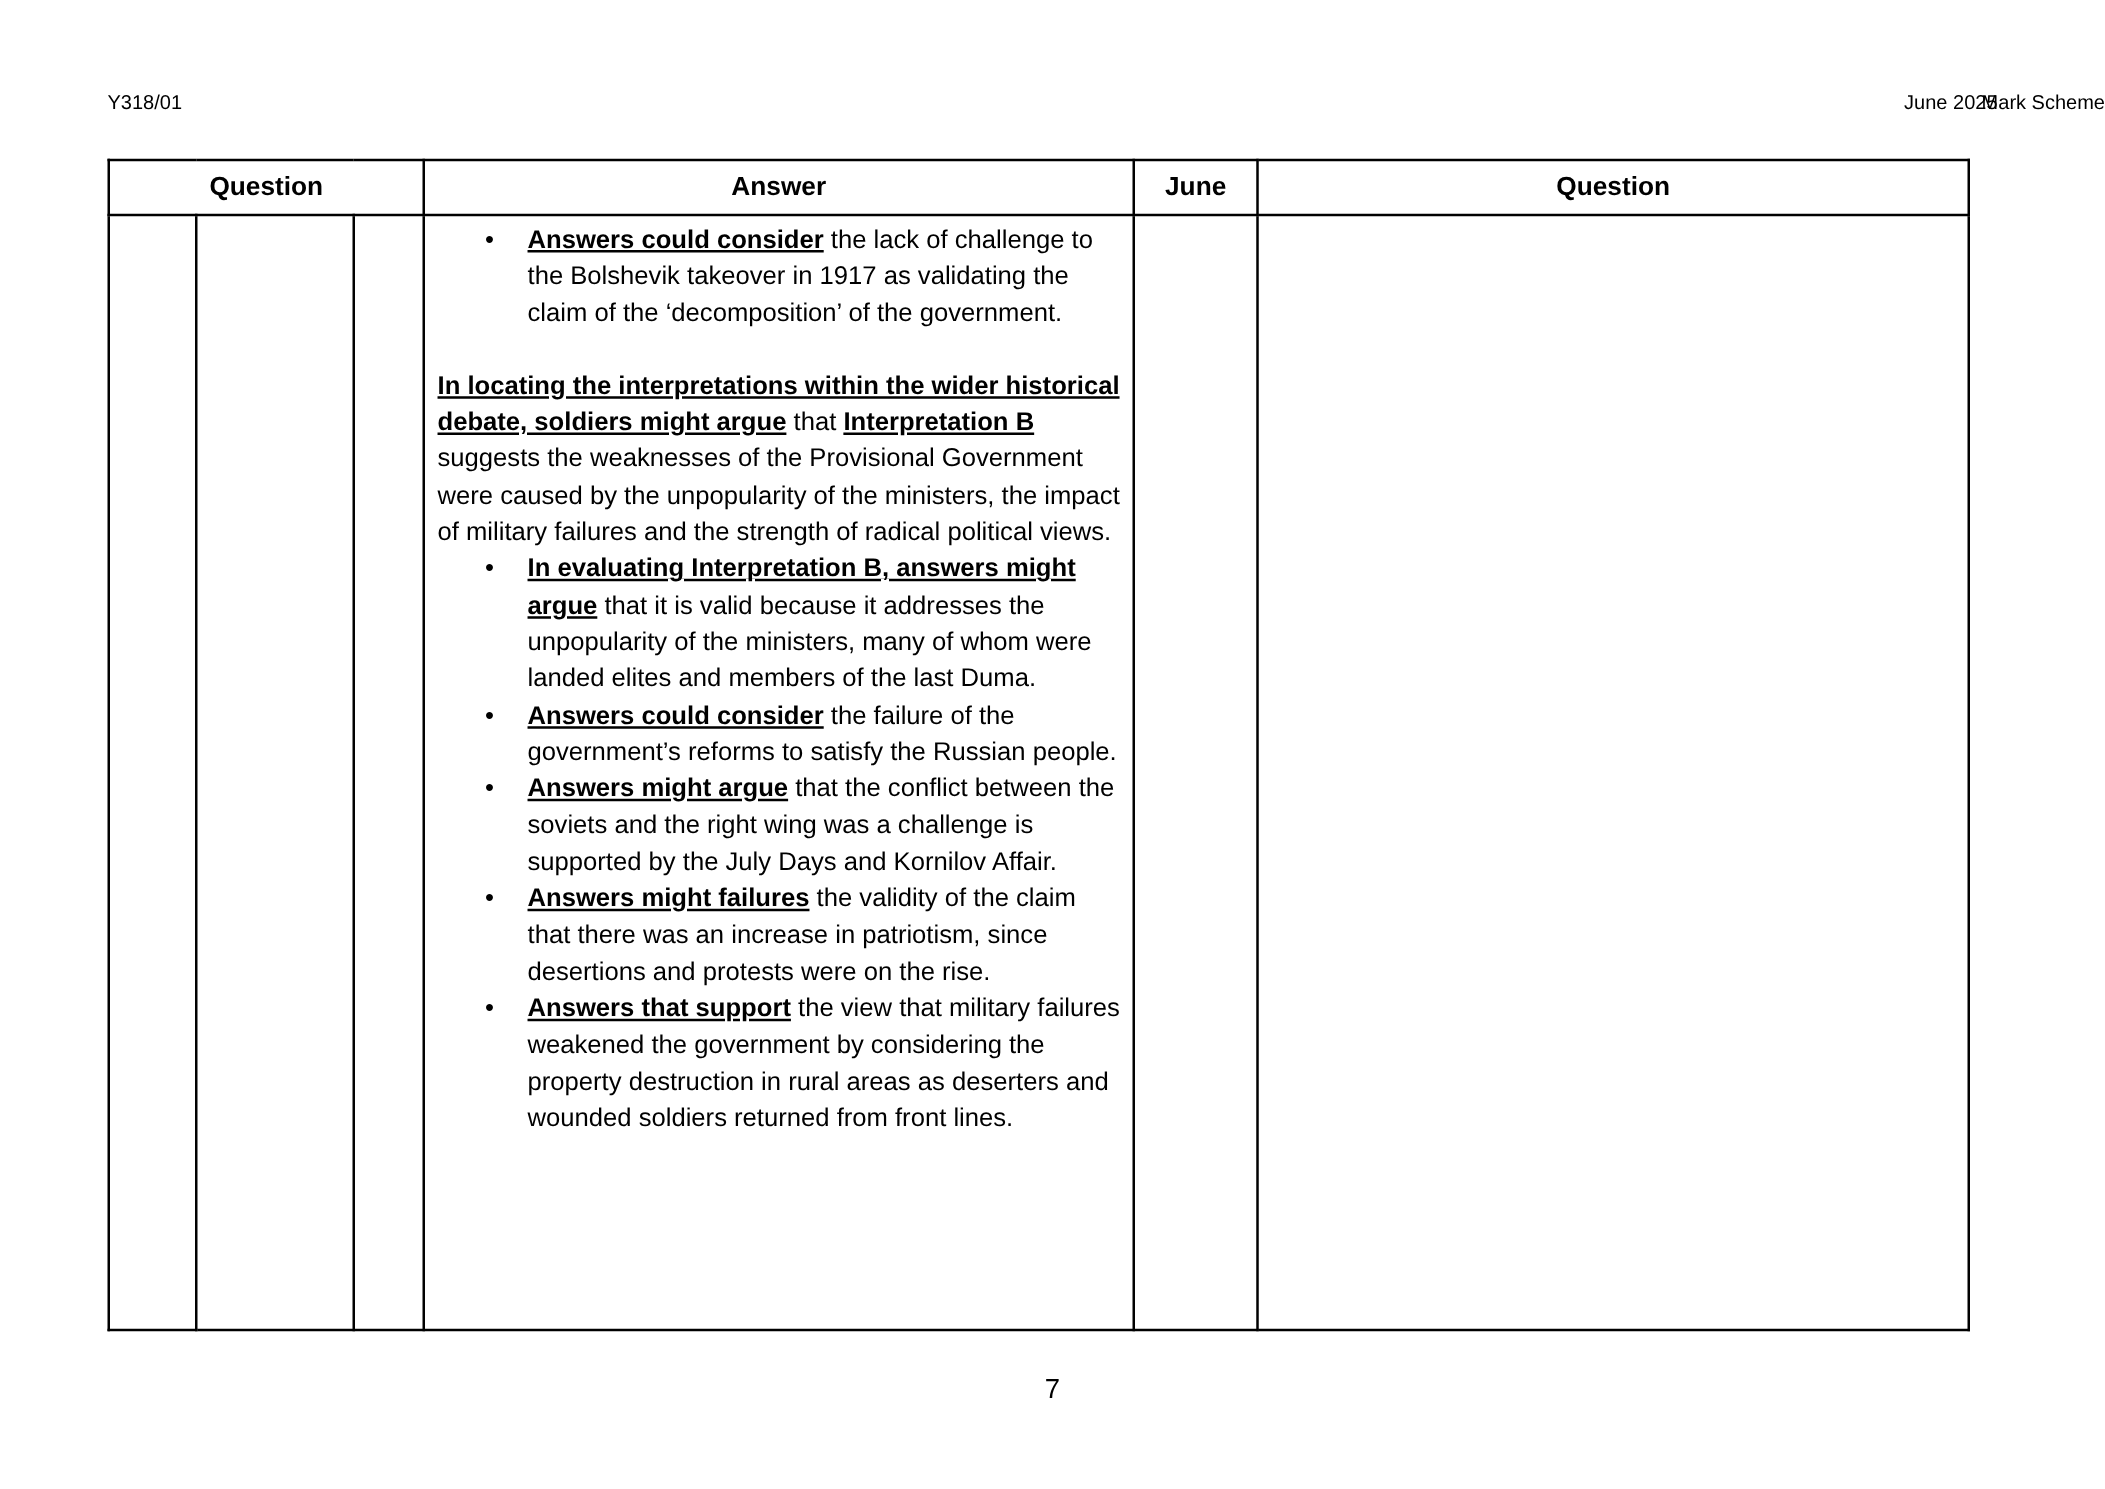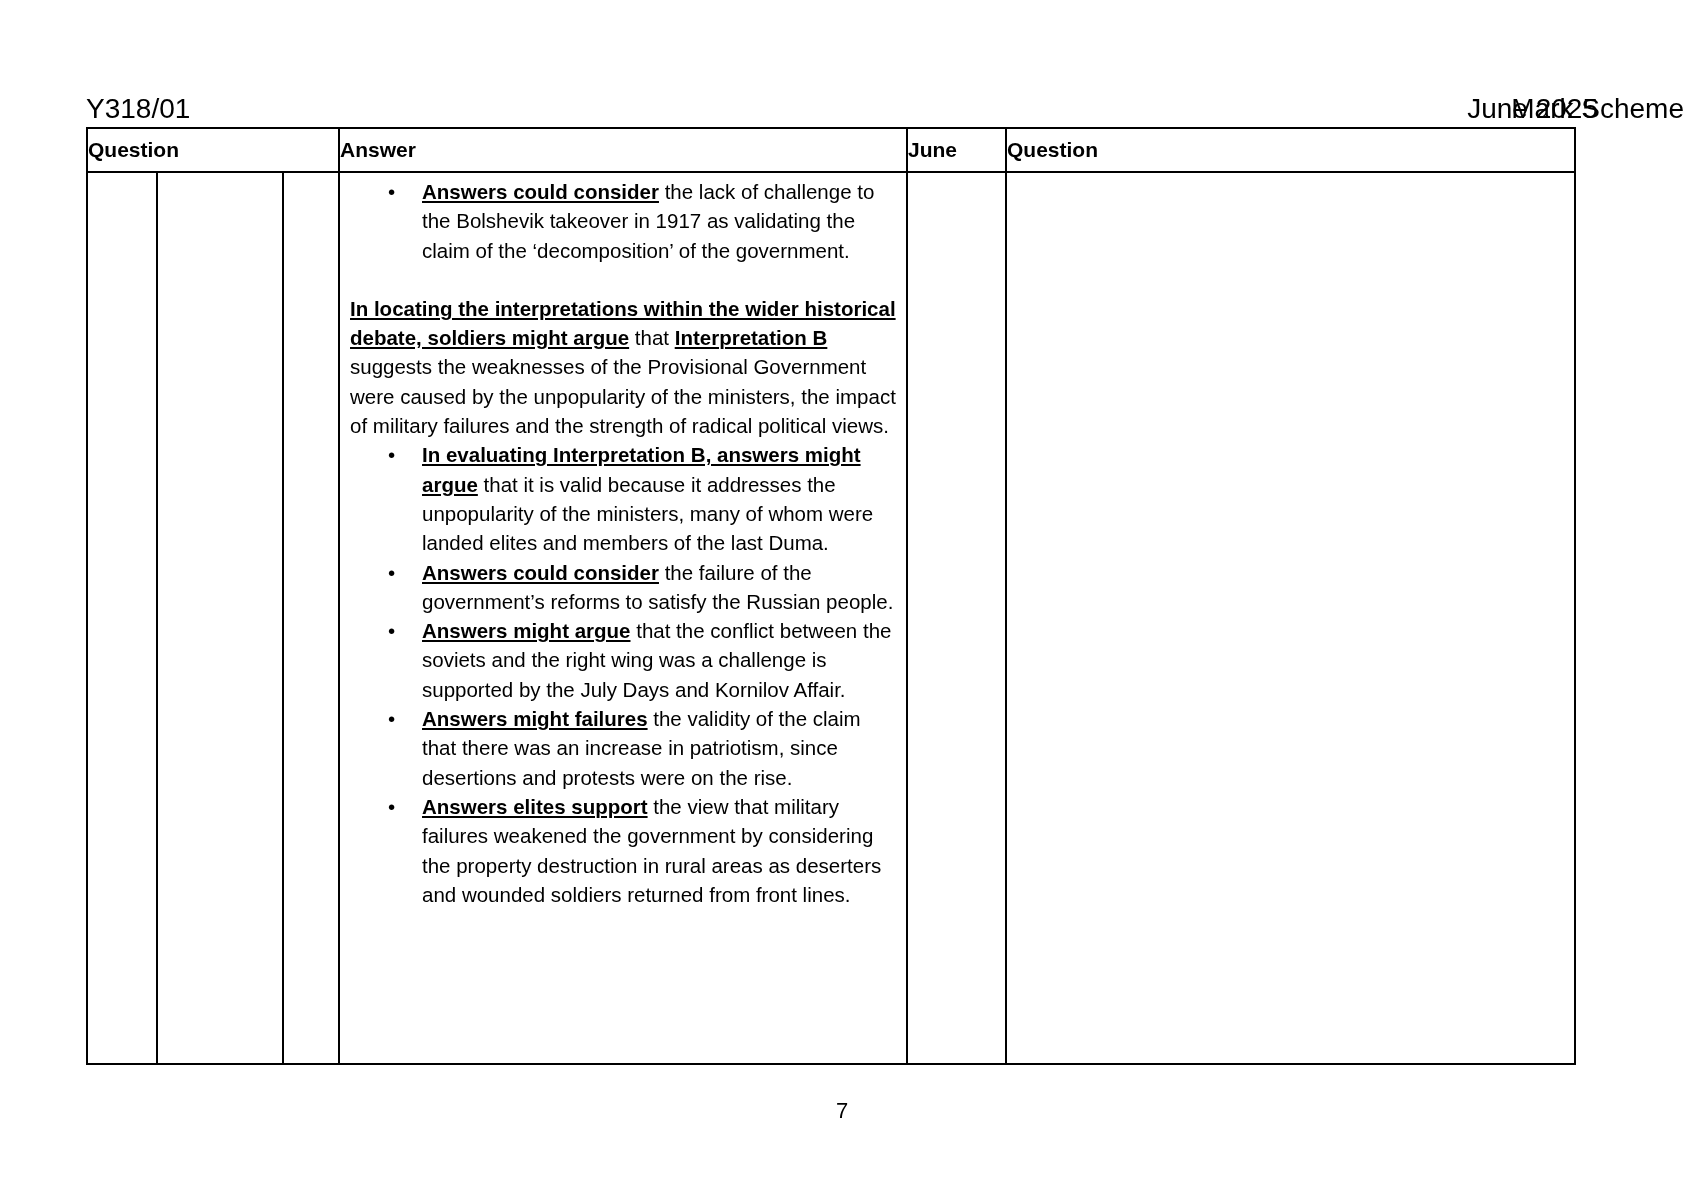--- a/index.html
+++ b/index.html
@@ -1,27 +1,27 @@
 <!DOCTYPE html>
 <html><head>
 <meta charset="utf-8">
 <style>
   html, body { margin:0; padding:0; background:#ffffff; }
   body { width:1684px; height:1191px; position:relative; overflow:hidden;
          font-family:"Liberation Sans", sans-serif; color:#000; }
-  .hdr { position:absolute; top:70px; font-size:28px; line-height:26px;margin-top:26px; }
+  .hdr { position:absolute; top:70px; font-size:16px; line-height:26px; }
   .hdr-left { left:86px; }
   .hdr-center { left:0; width:1684px; text-align:right; }
   .hdr-right { right:86px; }
   .page-num { position:absolute; top:1098px; left:0; width:1684px; text-align:center; font-size:22px; }
 
   table.ms { position:absolute; left:86px; top:127px; width:1488px; border-collapse:collapse;
              table-layout:fixed; }
   table.ms th, table.ms td { border:2.5px solid #000; padding:0; vertical-align:top; }
-  table.ms th { font-weight:bold; font-size:21px; height:42px; text-align:left; vertical-align:middle; }
+  table.ms th { font-weight:bold; font-size:21px; height:42px; text-align:center; vertical-align:middle; }
   .col-q1 { width:70px; } .col-q2 { width:126px; } .col-q3 { width:56px; }
   .col-ans { width:568px; } .col-mark { width:99px; } .col-guid { width:569px; }
   td.body-cell { height:890px; }
   .answer { font-size:20.5px; line-height:29.3px; padding:4px 10px 0 10px; }
   .answer p { margin:0; }
   .answer ul { margin:0; padding:0; list-style:none; }
   .answer li { position:relative; padding-left:72px; }
   .answer li .bullet { position:absolute; left:38px; top:0; }
   .gap { height:29px; }
   b { font-weight:bold;text-decoration:underline; }
@@ -77,21 +77,21 @@
             <li>
               <span class="bullet">•</span>
               <b>Answers might argue</b><span> that the conflict between the soviets and the right wing was a challenge is supported by the July Days and Kornilov Affair.</span>
             </li>
             <li>
               <span class="bullet">•</span>
               <b>Answers might failures</b><span> the validity of the claim that there was an increase in patriotism, since desertions and protests were on the rise.</span>
             </li>
             <li>
               <span class="bullet">•</span>
-              <b>Answers elites support</b><span> the view that military failures weakened the government by considering the property destruction in rural areas as deserters and wounded soldiers returned from front lines.</span>
+              <b>Answers that support</b><span> the view that military failures weakened the government by considering the property destruction in rural areas as deserters and wounded soldiers returned from front lines.</span>
             </li>
           </ul>
         </div>
       </td>
       <td class="body-cell"></td>
       <td class="body-cell"></td>
     </tr>
   </tbody>
 </table>
 

